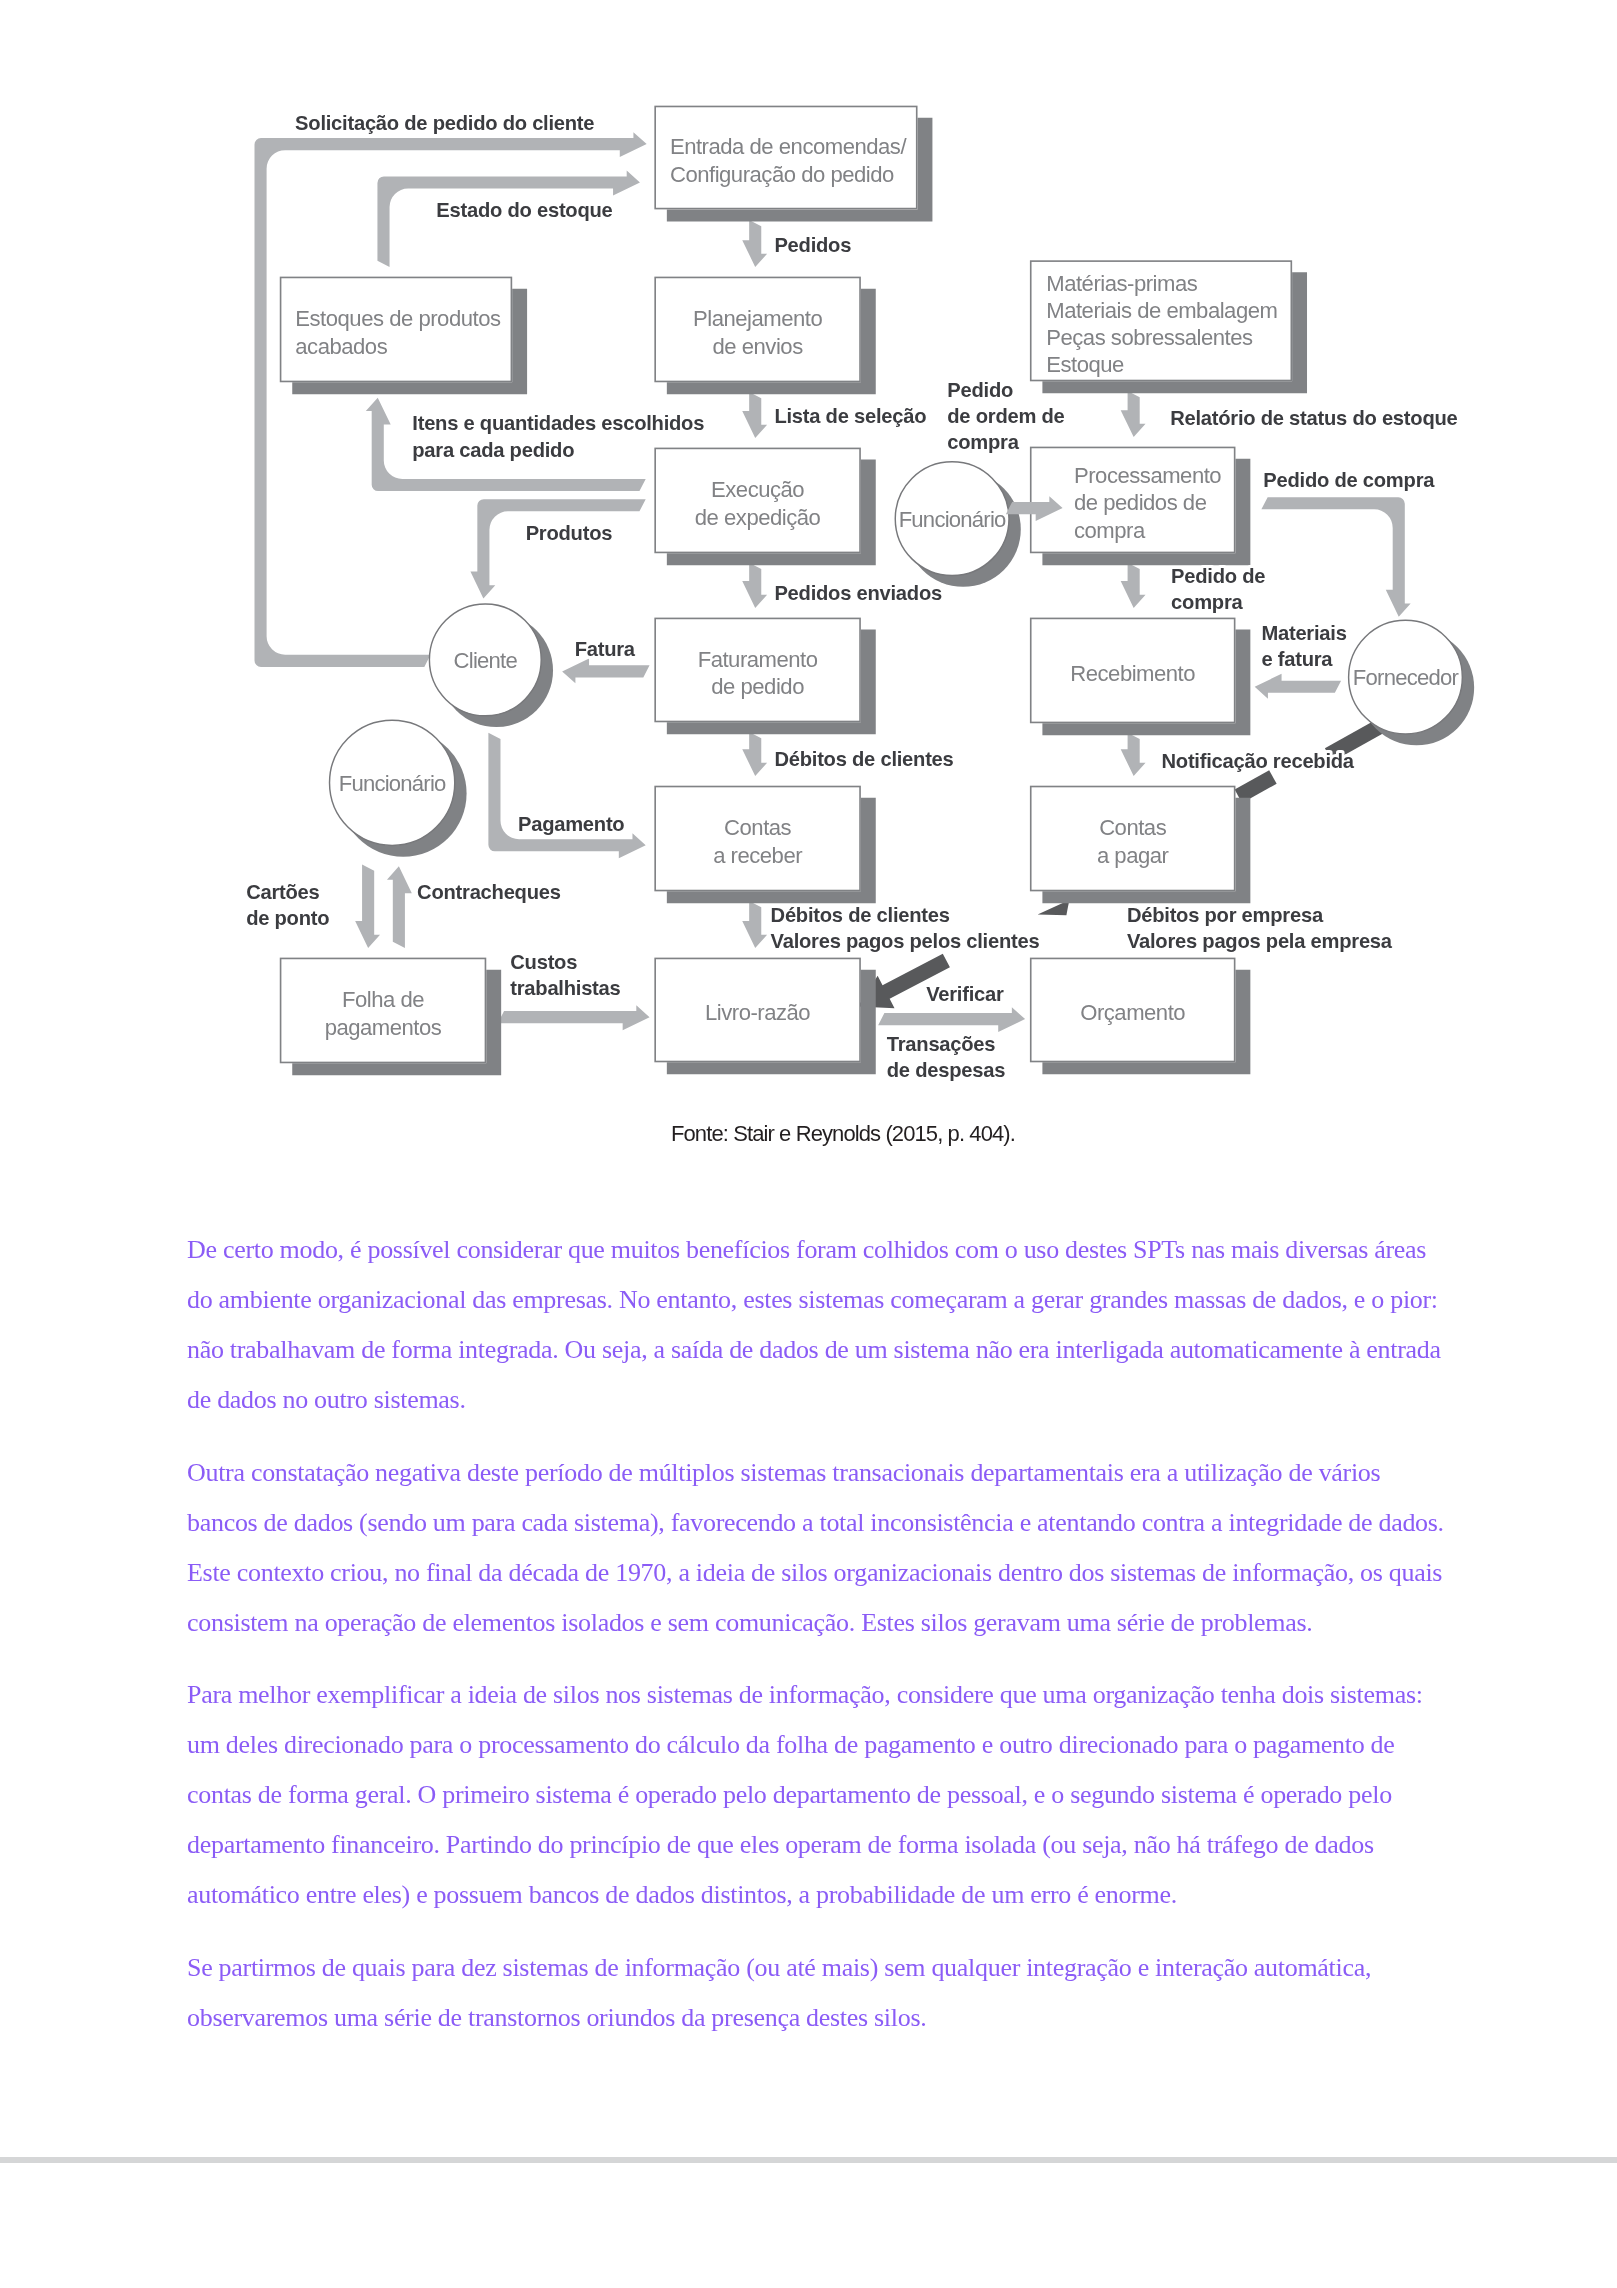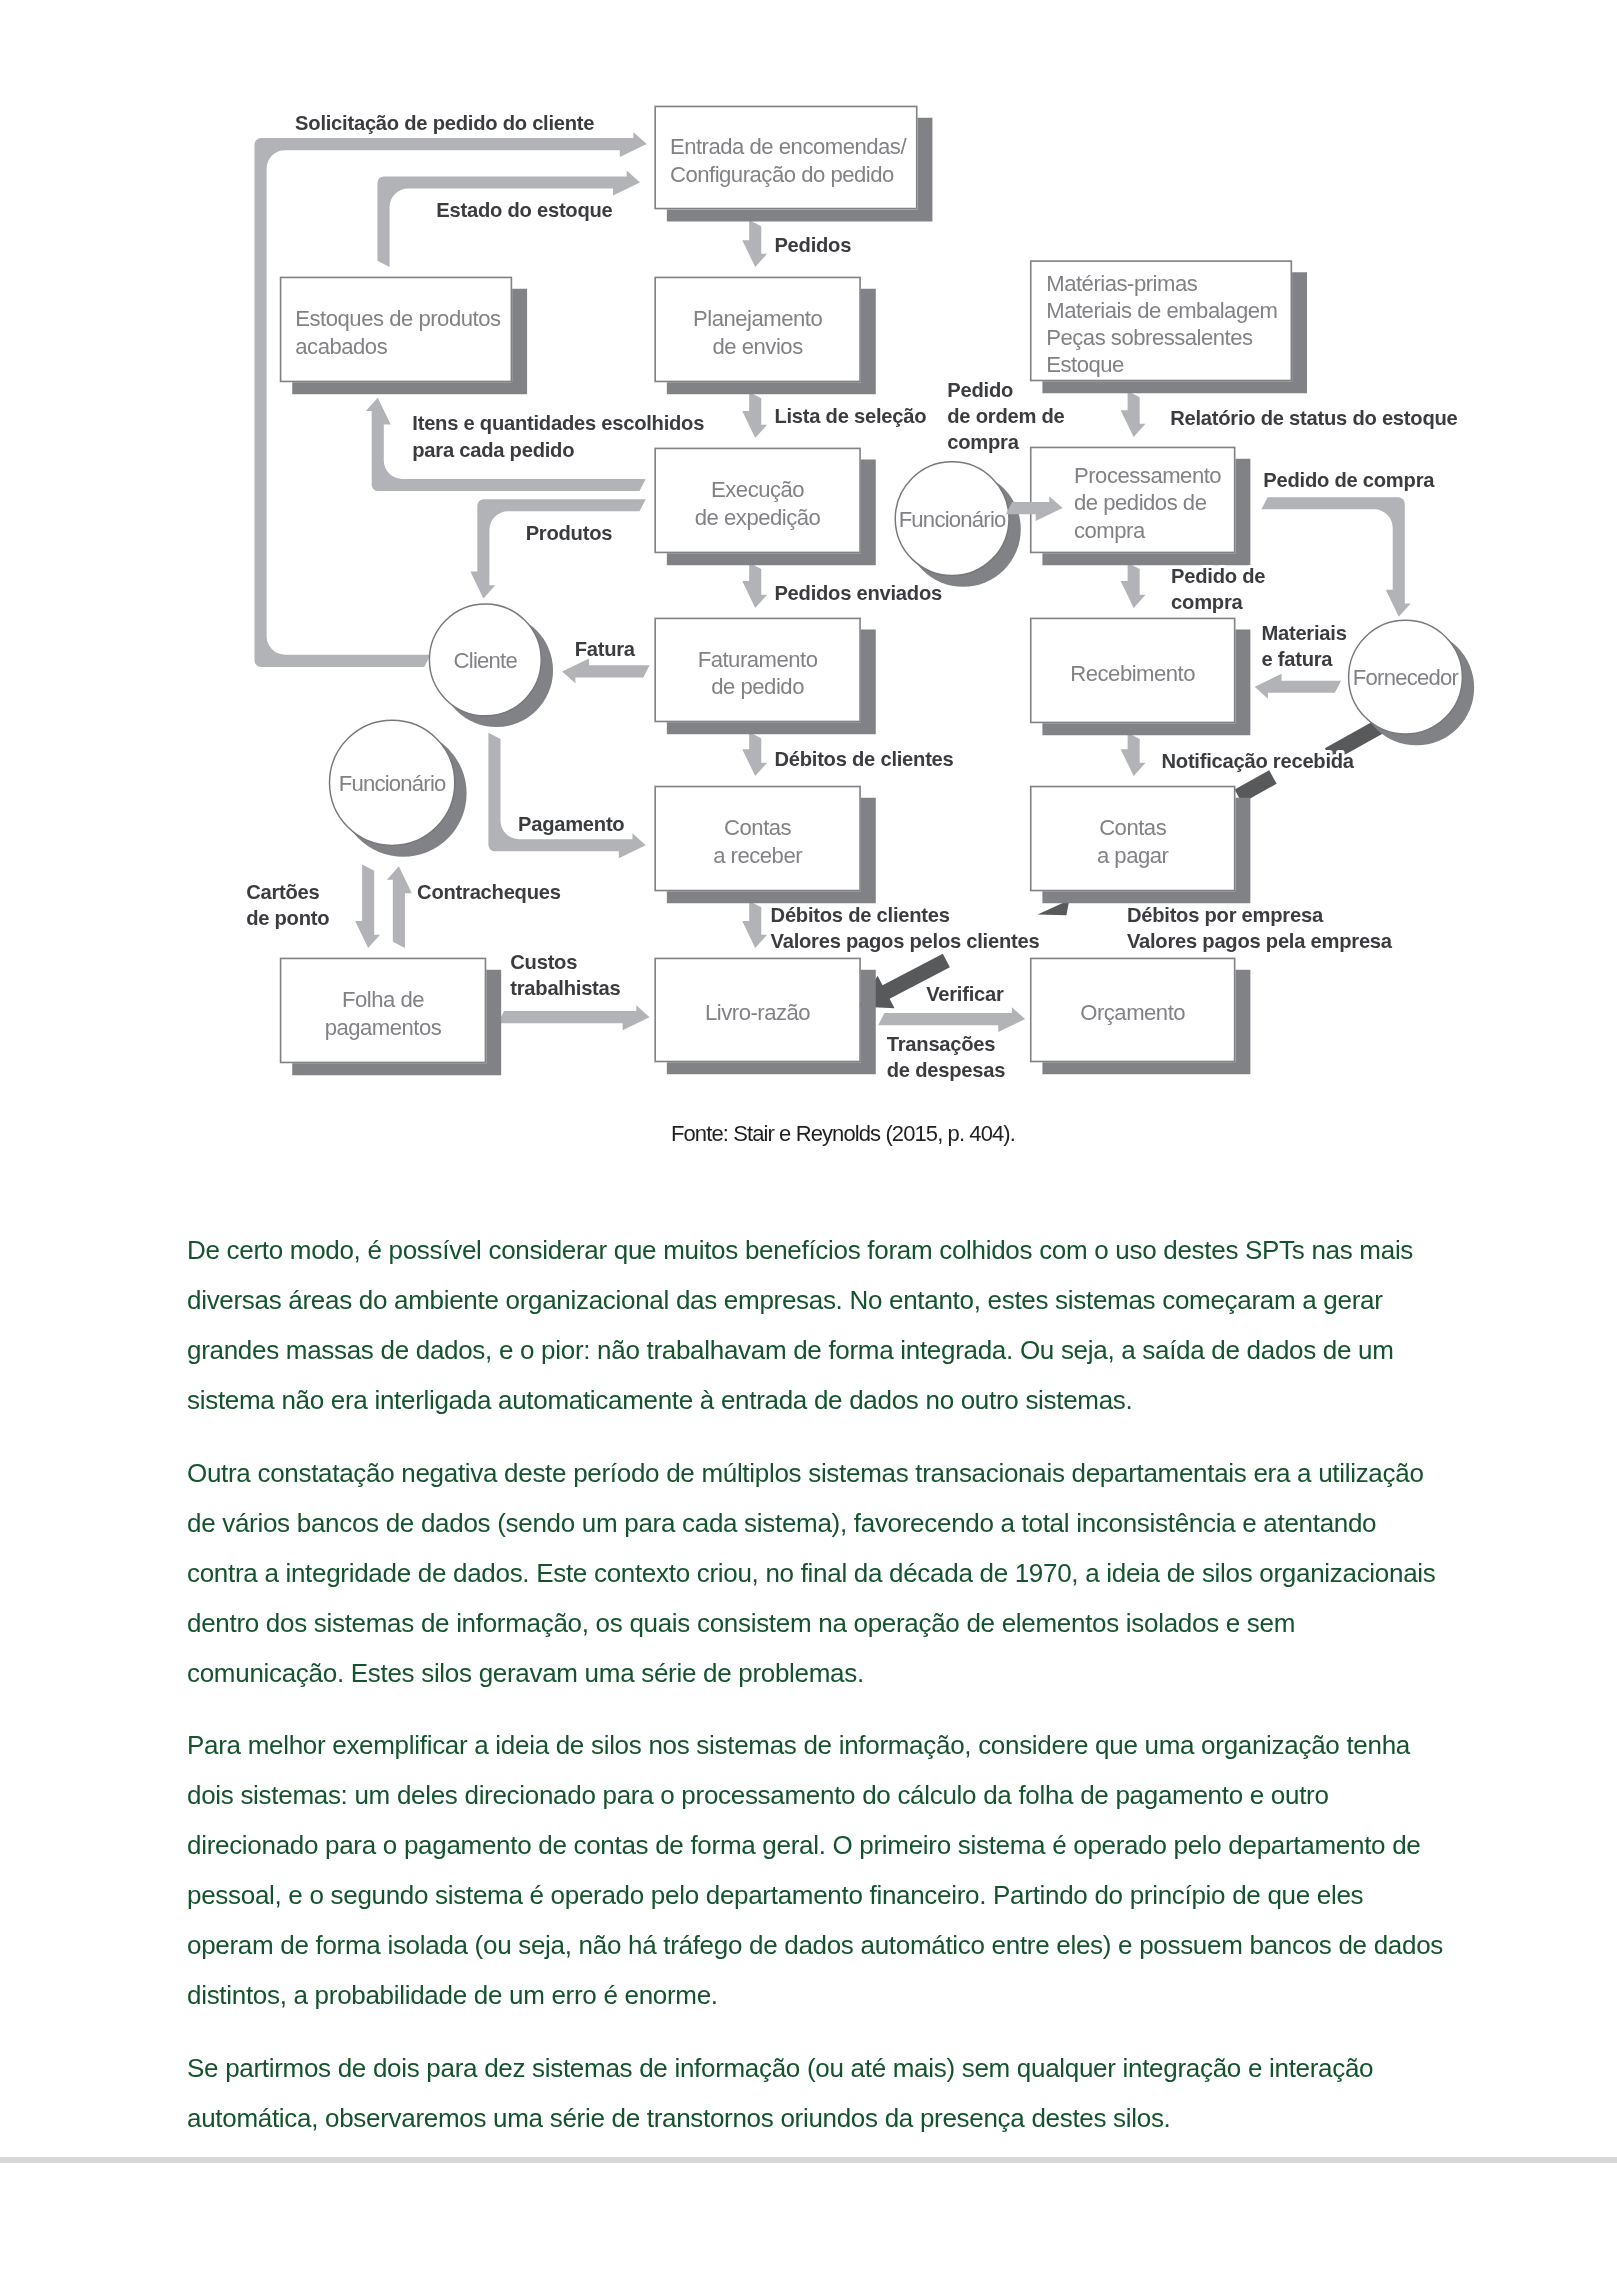--- a/index.html
+++ b/index.html
@@ -2,21 +2,21 @@
 <html><head>
 <meta charset="utf-8">
 <style>
   html,body{margin:0;padding:0;background:#ffffff;}
   body{width:1618px;height:2288px;position:relative;font-family:"Liberation Sans",sans-serif;}
   #page{position:absolute;left:0;top:0;width:1618px;height:2288px;overflow:hidden;background:#fff;}
   #figure{position:absolute;left:0;top:0;width:1618px;height:1143px;}
   svg{display:block;}
   #caption{position:absolute;left:0;top:1121px;width:1686px;text-align:center;font-size:22px;letter-spacing:-0.9px;color:#231f20;font-family:"Liberation Sans",sans-serif;}
   #body-text{position:absolute;left:187px;top:1225px;width:1261px;}
-  #body-text p{margin:0 0 22.6px 0;font-size:26px;line-height:50px;letter-spacing:-0.3px;color:#14532d;text-align:left;font-family:Liberation Sans, sans-serif;}
+  #body-text p{margin:0 0 22.6px 0;font-size:26px;line-height:50px;letter-spacing:-0.3px;color:#8b5cf6;text-align:left;font-family:Liberation Serif, serif;}
   #rule{position:absolute;left:0;top:2157px;width:1618px;height:5.8px;background:#d5d6d7;}
 </style>
 </head>
 <body>
 
 <div id="page">
   <div id="figure">
     <svg id="figsvg" width="1618" height="1143" viewBox="0 0 1684 1190" xmlns="http://www.w3.org/2000/svg">
         <g>
           <path d="M 392.7 271.5 L 392.7 190.39999999999998 A 6.7 6.7 0 0 1 399.4 183.7 L 652.2 183.7 L 652.2 177.6 L 666 190 L 638 203.5 L 638 196.3 L 424.6 196.3 A 19.3 19.3 0 0 0 405.3 215.60000000000002 L 405.3 278 Z" fill="#b1b3b6"></path>
@@ -230,17 +230,17 @@
           <text x="923" y="1094" text-anchor="start" font-size="21" letter-spacing="-0.25" font-weight="bold" fill="#3b3c40" stroke="#ffffff" stroke-width="6" paint-order="stroke" stroke-linejoin="round" font-family="&quot;Liberation Sans&quot;,sans-serif">Transações</text>
           <text x="923" y="1121.3" text-anchor="start" font-size="21" letter-spacing="-0.25" font-weight="bold" fill="#3b3c40" stroke="#ffffff" stroke-width="6" paint-order="stroke" stroke-linejoin="round" font-family="&quot;Liberation Sans&quot;,sans-serif">de despesas</text>
         </g>
       </svg>
   </div>
   <div id="caption">Fonte: Stair e Reynolds (2015, p. 404).</div>
   <div id="body-text">
       <p>De certo modo, é possível considerar que muitos benefícios foram colhidos com o uso destes SPTs nas mais diversas áreas do ambiente organizacional das empresas. No entanto, estes sistemas começaram a gerar grandes massas de dados, e o pior: não trabalhavam de forma integrada. Ou seja, a saída de dados de um sistema não era interligada automaticamente à entrada de dados no outro sistemas.</p>
       <p>Outra constatação negativa deste período de múltiplos sistemas transacionais departamentais era a utilização de vários bancos de dados (sendo um para cada sistema), favorecendo a total inconsistência e atentando contra a integridade de dados. Este contexto criou, no final da década de 1970, a ideia de silos organizacionais dentro dos sistemas de informação, os quais consistem na operação de elementos isolados e sem comunicação. Estes silos geravam uma série de problemas.</p>
       <p>Para melhor exemplificar a ideia de silos nos sistemas de informação, considere que uma organização tenha dois sistemas: um deles direcionado para o processamento do cálculo da folha de pagamento e outro direcionado para o pagamento de contas de forma geral. O primeiro sistema é operado pelo departamento de pessoal, e o segundo sistema é operado pelo departamento financeiro. Partindo do princípio de que eles operam de forma isolada (ou seja, não há tráfego de dados automático entre eles) e possuem bancos de dados distintos, a probabilidade de um erro é enorme.</p>
-      <p>Se partirmos de dois para dez sistemas de informação (ou até mais) sem qualquer integração e interação automática, observaremos uma série de transtornos oriundos da presença destes silos.</p>
+      <p>Se partirmos de quais para dez sistemas de informação (ou até mais) sem qualquer integração e interação automática, observaremos uma série de transtornos oriundos da presença destes silos.</p>
     </div>
   <div id="rule"></div>
 </div>
 
 
 </body></html>

